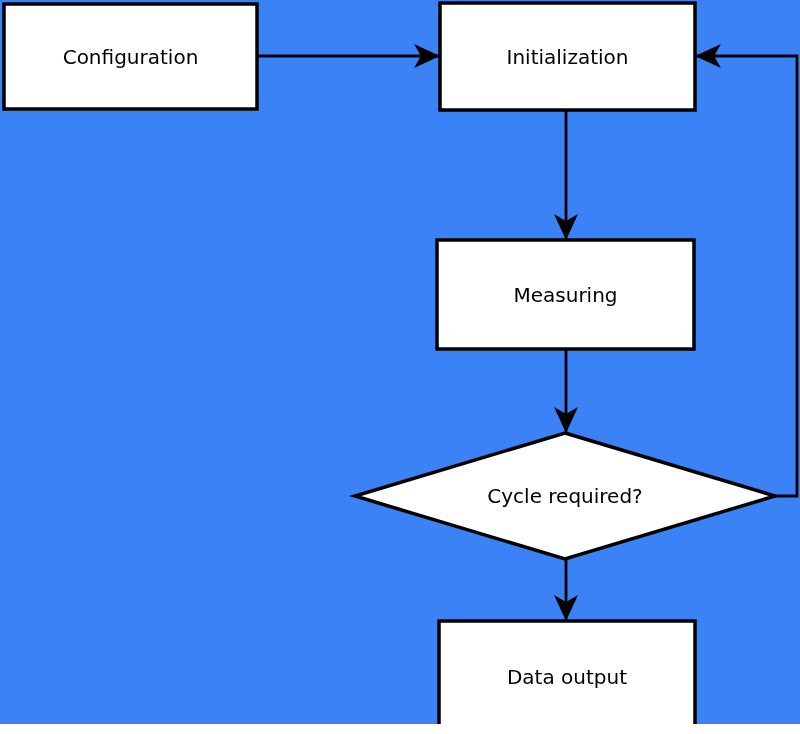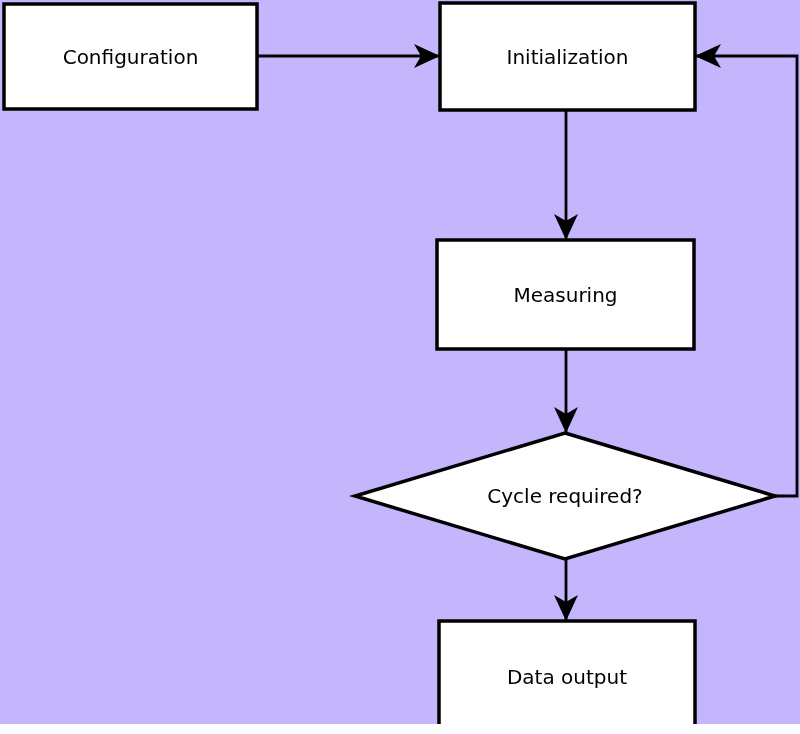--- a/index.html
+++ b/index.html
@@ -4,21 +4,21 @@
 <style>
   html, body {
     margin: 0;
     padding: 0;
     background: #ffffff;
   }
   .canvas-wrap {
     position: relative;
     width: 800px;
     height: 724px;
-    background: #c4b5fd;
+    background: #3b82f6;
     overflow: hidden;
   }
   svg.flowchart {
     display: block;
     width: 800px;
     height: 734px;
   }
   svg.flowchart text {
     font-family: "DejaVu Sans", "Liberation Sans", sans-serif;
     font-size: 20px;

